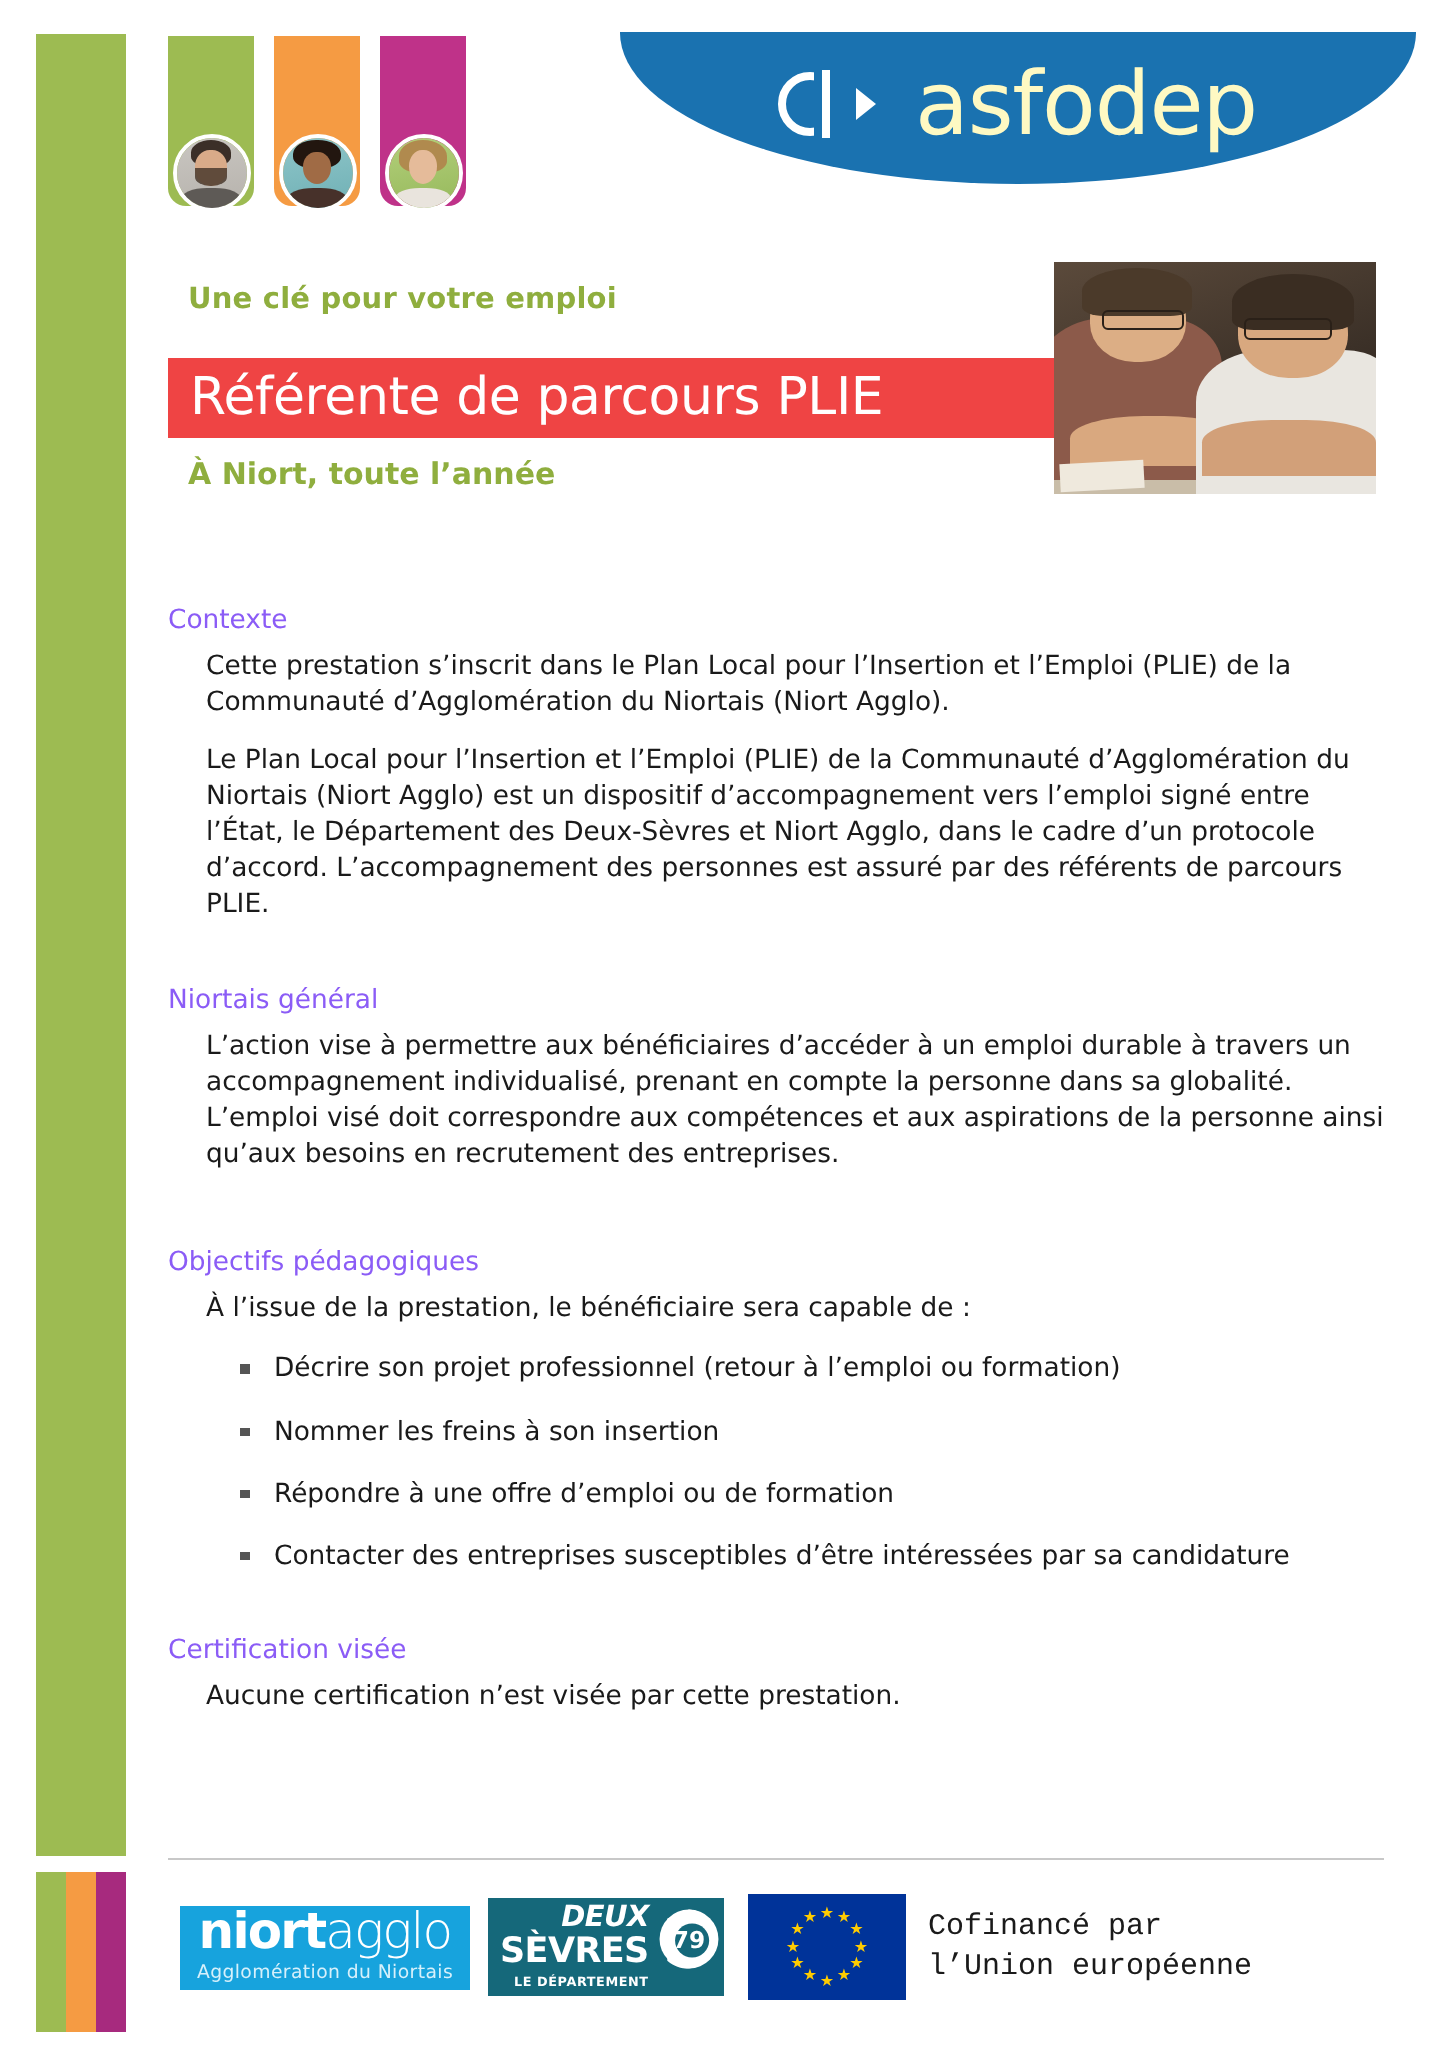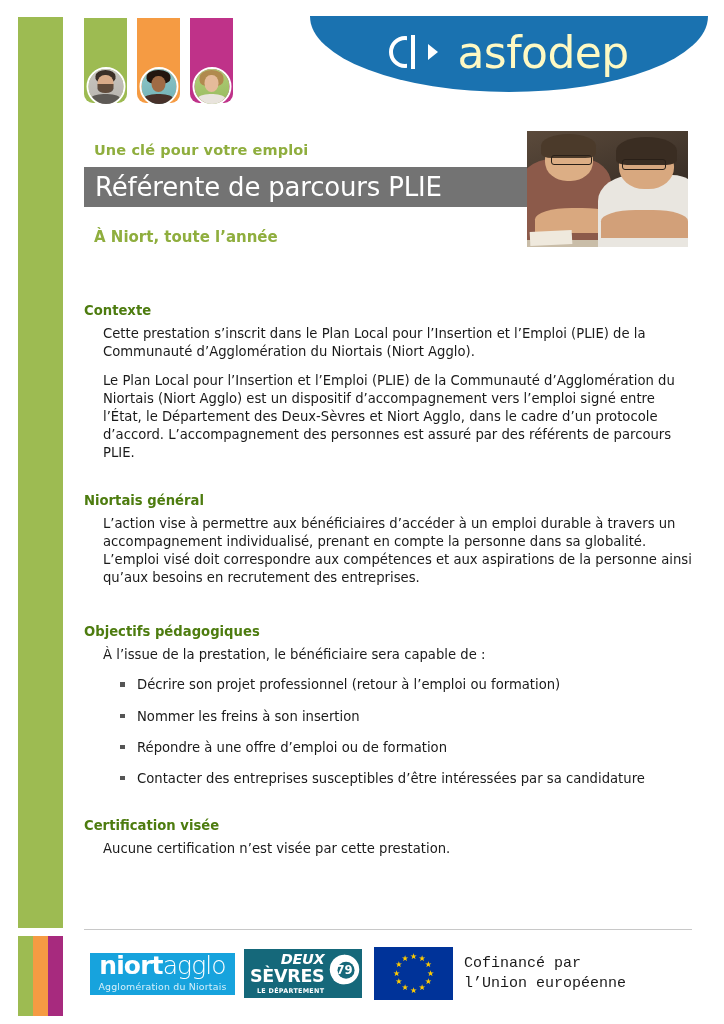--- a/index.html
+++ b/index.html
@@ -180,24 +180,24 @@
     left: 94px;
     top: 142px;
     font-size: 14.5px;
     font-weight: bold;
     color: #8fae3e;
     letter-spacing: 0.1px;
   }
   .title-band {
     position: absolute;
     left: 84px;
-    top: 167px;
+    top: 179px;
     width: 450px;
     height: 40px;
-    background: #737373;
+    background: #ef4444;
     display: flex;
     align-items: center;
   }
   .title-band .title-text {
     color: #ffffff;
     font-size: 26px;
     font-weight: 400;
     padding-left: 11px;
     letter-spacing: -0.2px;
     white-space: nowrap;
@@ -237,22 +237,22 @@
 
   
   .content {
     position: absolute;
     left: 84px;
     top: 303px;
     width: 610px;
   }
   .sec-head {
     font-size: 13.2px;
-    font-weight: bold;
-    color: #4d7c0f;
+    font-weight: normal;
+    color: #8b5cf6;
     margin: 0 0 7px 0;
   }
   .sec-head.spaced { margin-top: 31px; }
   .sec-head.spaced-lg { margin-top: 38px; }
   .para {
     font-size: 13.2px;
     line-height: 1.36;
     color: #1a1a1a;
     margin: 0 0 11px 19px;
     text-align: left;

